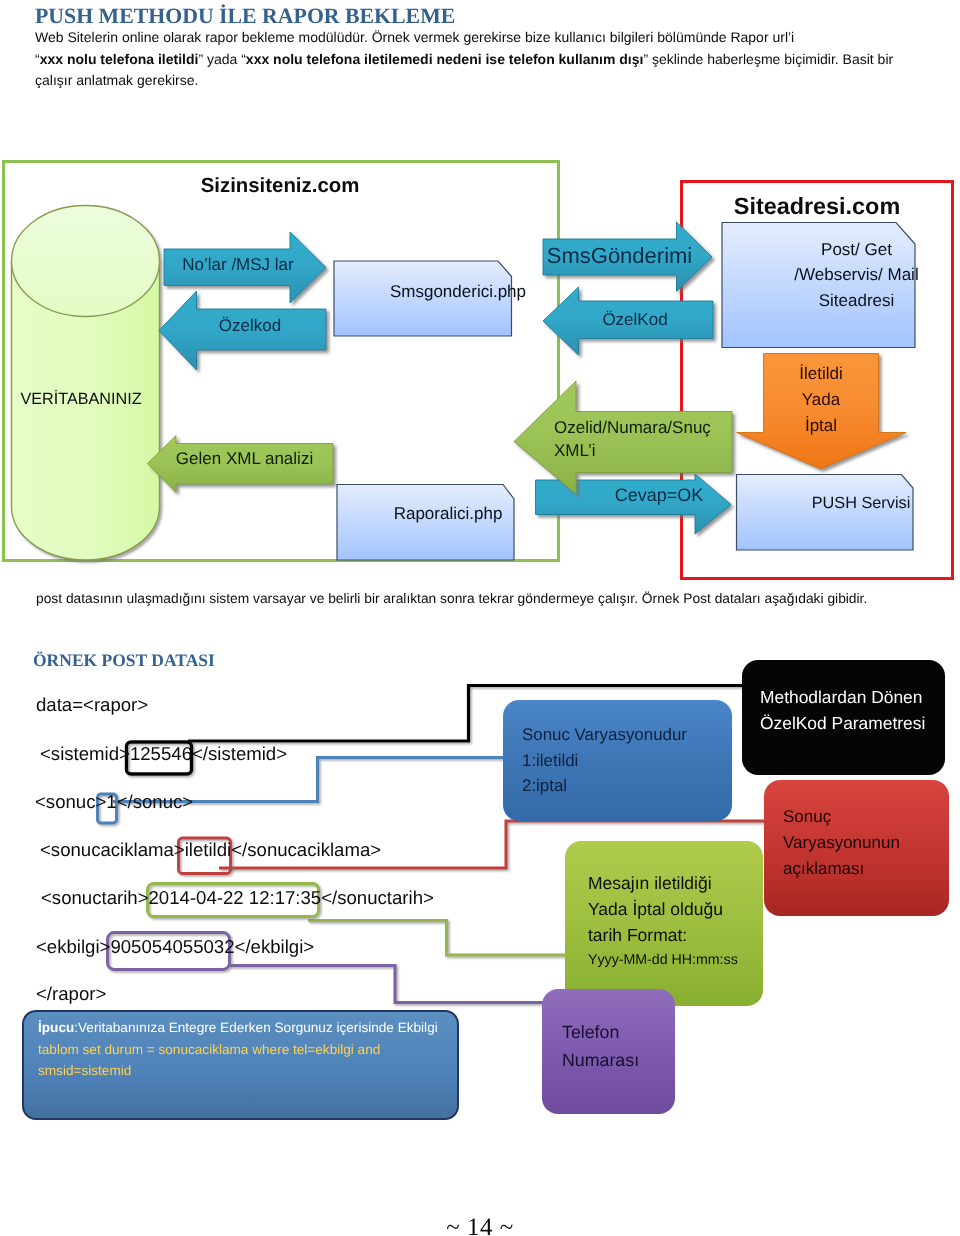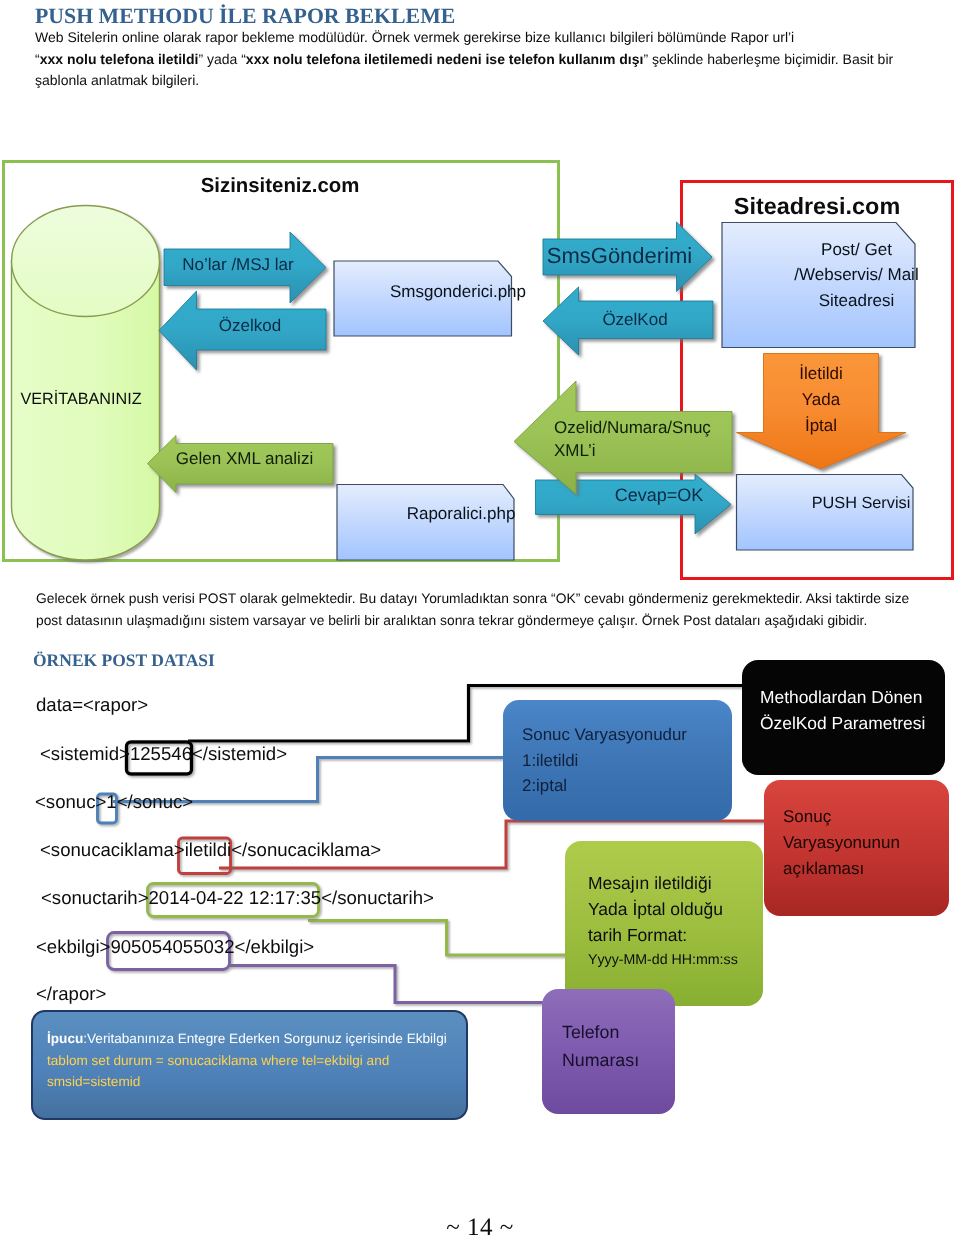--- a/index.html
+++ b/index.html
@@ -30,25 +30,24 @@
   .callout span{display:block;white-space:nowrap;}
 </style>
 </head>
 <body>
 
 <h1 id="doc-title">PUSH METHODU İLE RAPOR BEKLEME</h1>
 
 <div class="para" id="intro">
   <span class="ln">Web Sitelerin online olarak rapor bekleme modülüdür. Örnek vermek gerekirse bize kullanıcı bilgileri bölümünde Rapor url’i</span>
   <span class="ln"><span>“</span><b>xxx nolu telefona iletildi</b><span>” yada “</span><b>xxx nolu telefona iletilemedi nedeni ise telefon kullanım dışı</b><span>”  şeklinde haberleşme biçimidir. Basit bir</span></span>
-  <span class="ln">şablonla anlatmak bilgileri.</span>
+  <span class="ln">çalışır anlatmak gerekirse.</span>
 </div>
 
 <div class="para" id="para2">
-  <span class="ln"><span>Gelecek örnek push verisi POST  olarak gelmektedir. Bu datayı Yorumladıktan sonra “OK” cevabı göndermeniz gerekmektedir. </span><span>Aksi taktirde size</span></span>
   <span class="ln">post datasının ulaşmadığını sistem varsayar ve belirli bir aralıktan sonra tekrar göndermeye çalışır. Örnek Post dataları aşağıdaki gibidir.</span>
 </div>
 
 <h2 id="section-title">ÖRNEK POST DATASI</h2>
 
 <div id="pagenum">~ 14 ~</div>
 <svg class="dsvg" id="diagram-svg" viewBox="0 0 960 1236" width="960" height="1236">
   <defs>
     <linearGradient id="gCyl" x1="0" y1="0" x2="1" y2="0">
       <stop offset="0%" stop-color="#E6FDC8"></stop>
@@ -138,21 +137,21 @@
   <span>İletildi</span>
   <span>Yada</span>
   <span>İptal</span>
 </div>
 <div class="dlab ongreen" style="left:168px;top:446px;width:153px;height:26px;font-size:17px;">Gelen XML analizi</div>
 <div class="dlab ongreen" style="left:554px;top:412px;width:180px;height:55px;font-size:17px;align-items:flex-start;justify-content:center;flex-direction:column;text-align:left;line-height:22.4px;">
   <span>Ozelid/Numara/Snuç</span>
   <span>XML’i</span>
 </div>
 <div class="dlab onarrow" style="left:578px;top:484px;width:98px;height:24px;font-size:18px;margin-left:32px;">Cevap=OK</div>
-<div class="dlab onbox" style="left:336px;top:502px;width:178px;height:24px;font-size:17px;">Raporalici.php</div>
+<div class="dlab onbox" style="left:323px;top:502px;width:178px;height:24px;font-size:17px;">Raporalici.php</div>
 <div class="dlab onbox" style="left:739px;top:491px;width:172px;height:24px;font-size:16.3px;">PUSH Servisi</div>
 <svg class="dsvg" id="connectors-svg" viewBox="0 0 960 1236" width="960" height="1236">
   <defs>
     <filter id="lsh" x="-8%" y="-30%" width="120%" height="180%">
       <feDropShadow dx="1.6" dy="1.6" stdDeviation="1" flood-color="#717171" flood-opacity="0.62"></feDropShadow>
     </filter>
   </defs>
   <g filter="url(#lsh)">
   <path d="M 188 741 L 468.5 741 L 468.5 685.5 L 745 685.5" fill="none" stroke="#000000" stroke-width="3.2"></path>
   <path d="M 113 801.5 L 317.5 801.5 L 317.5 757.5 L 600 757.5" fill="none" stroke="#4E81B8" stroke-width="3"></path>
@@ -203,20 +202,20 @@
 </svg>
 
 <div class="code" style="left:36px;top:694px;">data=&lt;rapor&gt;</div>
 <div class="code" style="left:40px;top:743px;"><span>&lt;sistemid&gt;</span><span>125546</span><span>&lt;/sistemid&gt;</span></div>
 <div class="code" style="left:35px;top:791px;"><span>&lt;sonuc&gt;</span><span>1</span><span>&lt;/sonuc&gt;</span></div>
 <div class="code" style="left:40px;top:839px;"><span>&lt;sonucaciklama&gt;</span><span>iletildi</span><span>&lt;/sonucaciklama&gt;</span></div>
 <div class="code" style="left:41px;top:887px;"><span>&lt;sonuctarih&gt;</span><span>2014-04-22 12:17:35</span><span>&lt;/sonuctarih&gt;</span></div>
 <div class="code" style="left:36px;top:936px;"><span>&lt;ekbilgi&gt;</span><span>905054055032</span><span>&lt;/ekbilgi&gt;</span></div>
 <div class="code" style="left:36px;top:983px;">&lt;/rapor&gt;</div>
 
-<div style="position:absolute;left:31px;top:1010px;width:437px;height:110px;border:2.5px solid #1F3864;border-radius:14px;
-            background:linear-gradient(180deg,#5B8FC0 0%,#4E81B8 60%,#44709E 100%);box-sizing:border-box;padding:16px 14px;">
+<div style="position:absolute;left:22px;top:1010px;width:437px;height:110px;border:2.5px solid #1F3864;border-radius:14px;
+            background:linear-gradient(180deg,#5B8FC0 0%,#4E81B8 60%,#44709E 100%);box-sizing:border-box;padding:5px 14px;">
   <div style="font-size:13.6px;line-height:21.7px;color:#ffffff;">
     <div style="white-space:nowrap"><b>İpucu</b><span>:Veritabanınıza Entegre Ederken Sorgunuz içerisinde Ekbilgi</span></div>
     <div style="white-space:nowrap;color:#FFD24D">tablom set durum = sonucaciklama where tel=ekbilgi and</div>
     <div style="white-space:nowrap;color:#FFD24D">smsid=sistemid</div>
   </div>
 </div>
 
 </body></html>

